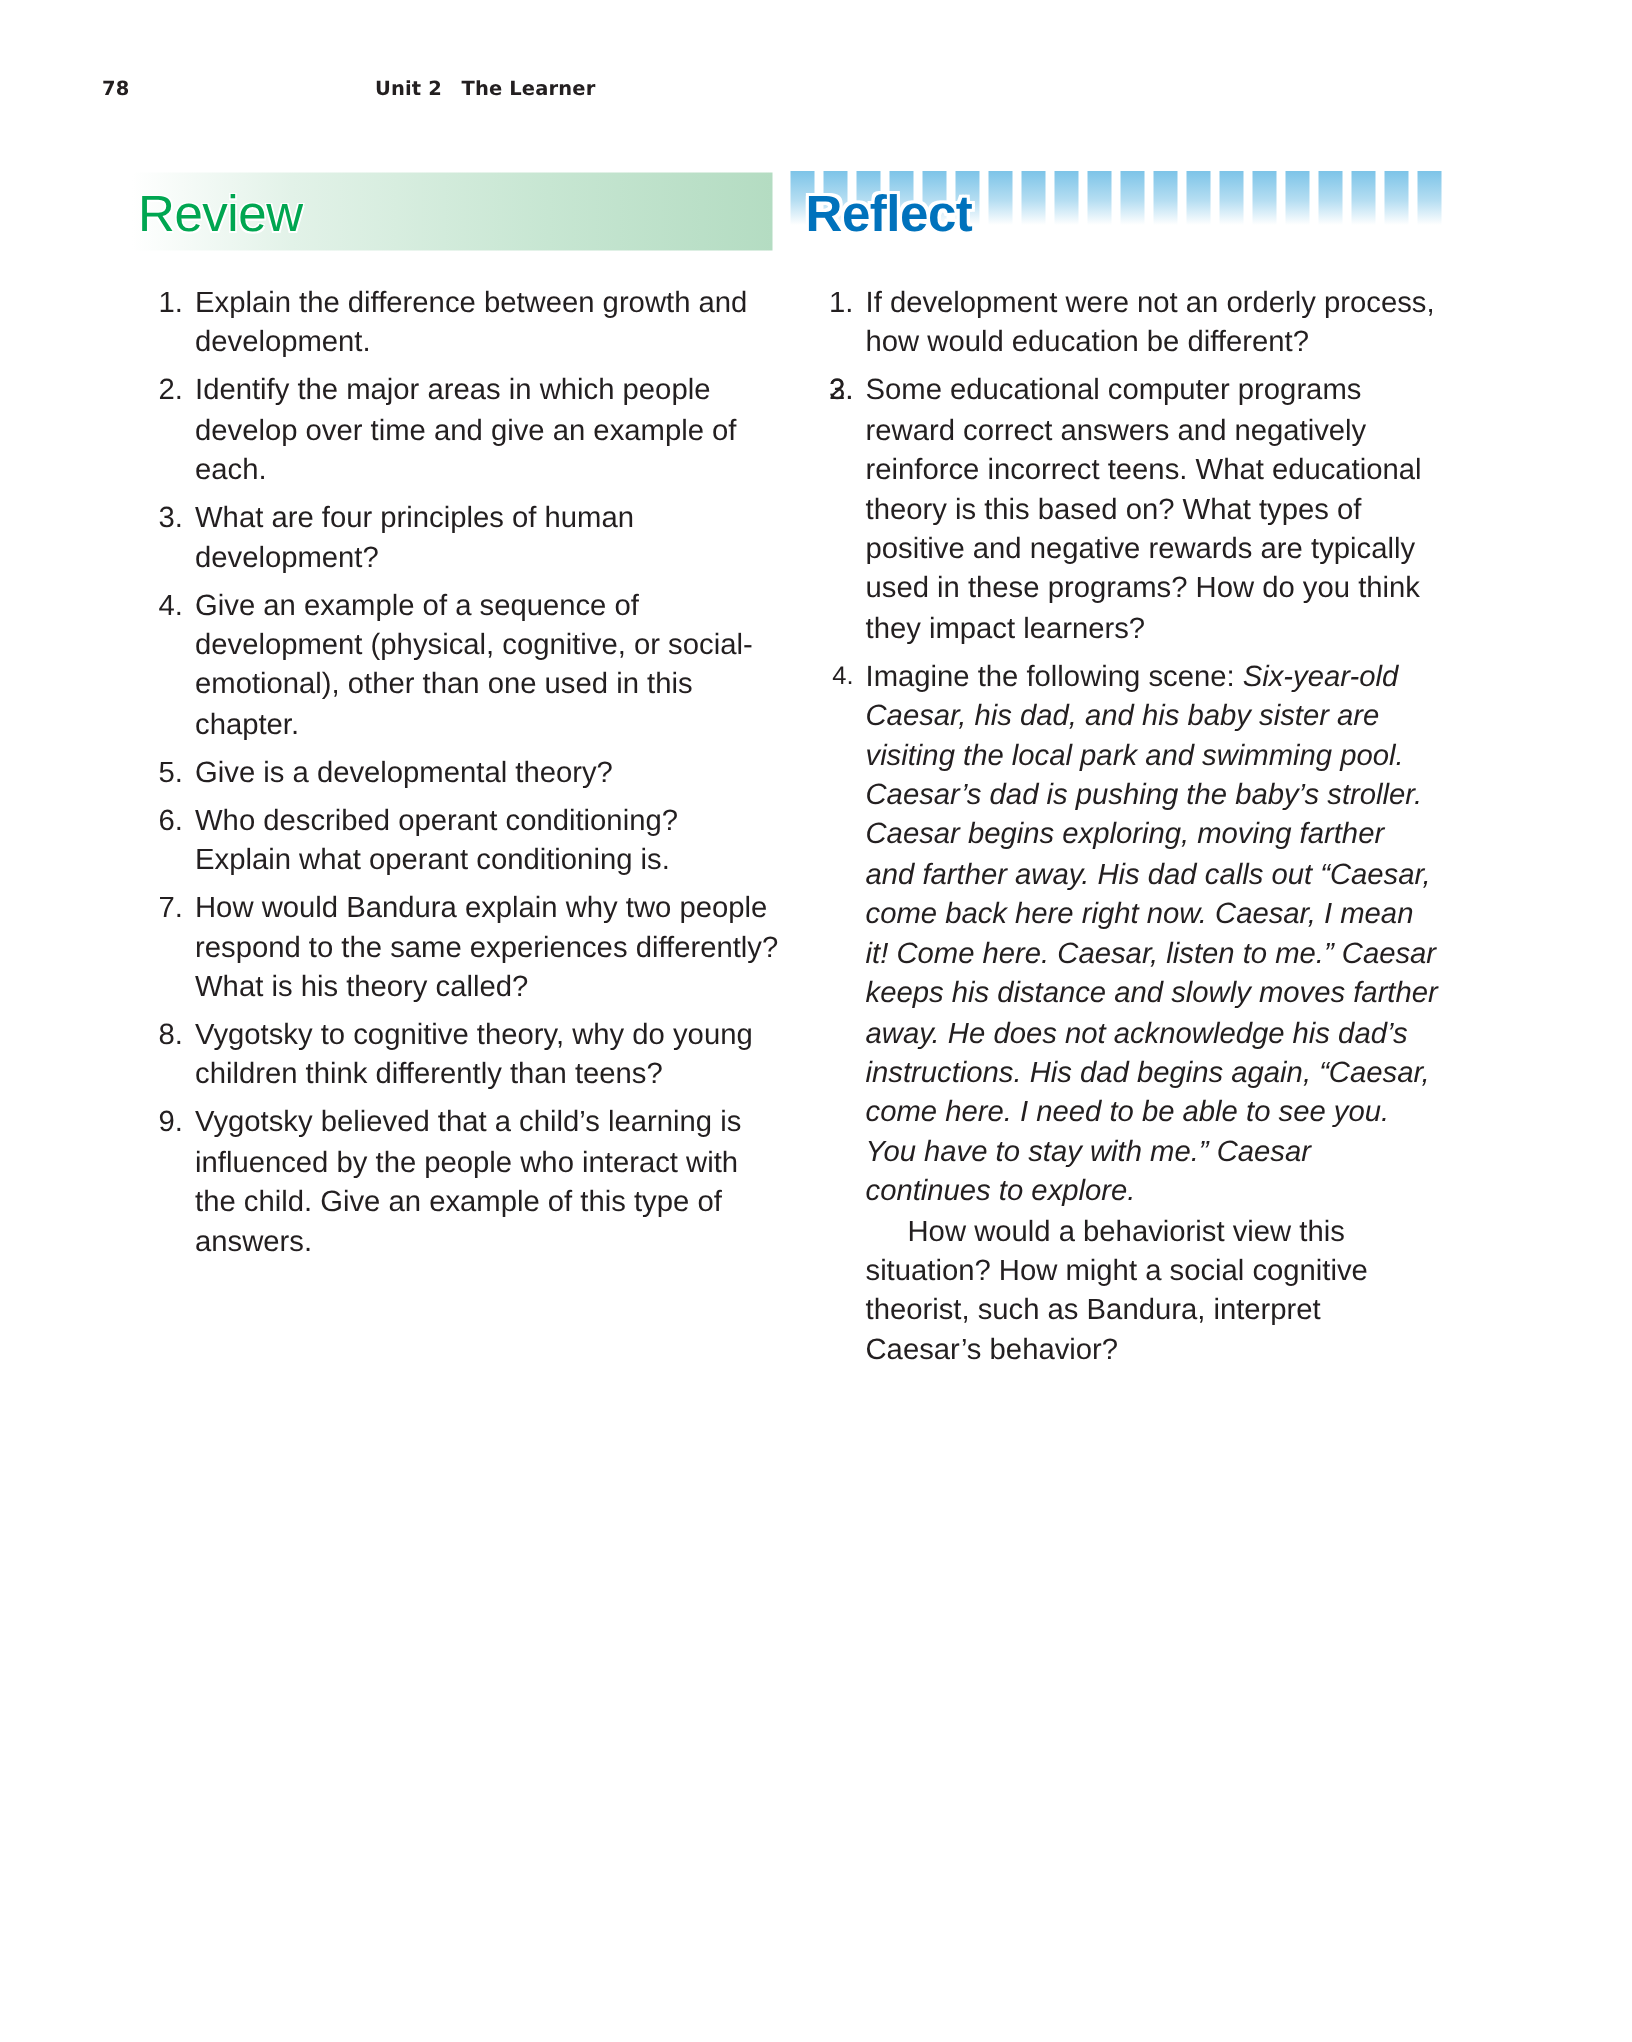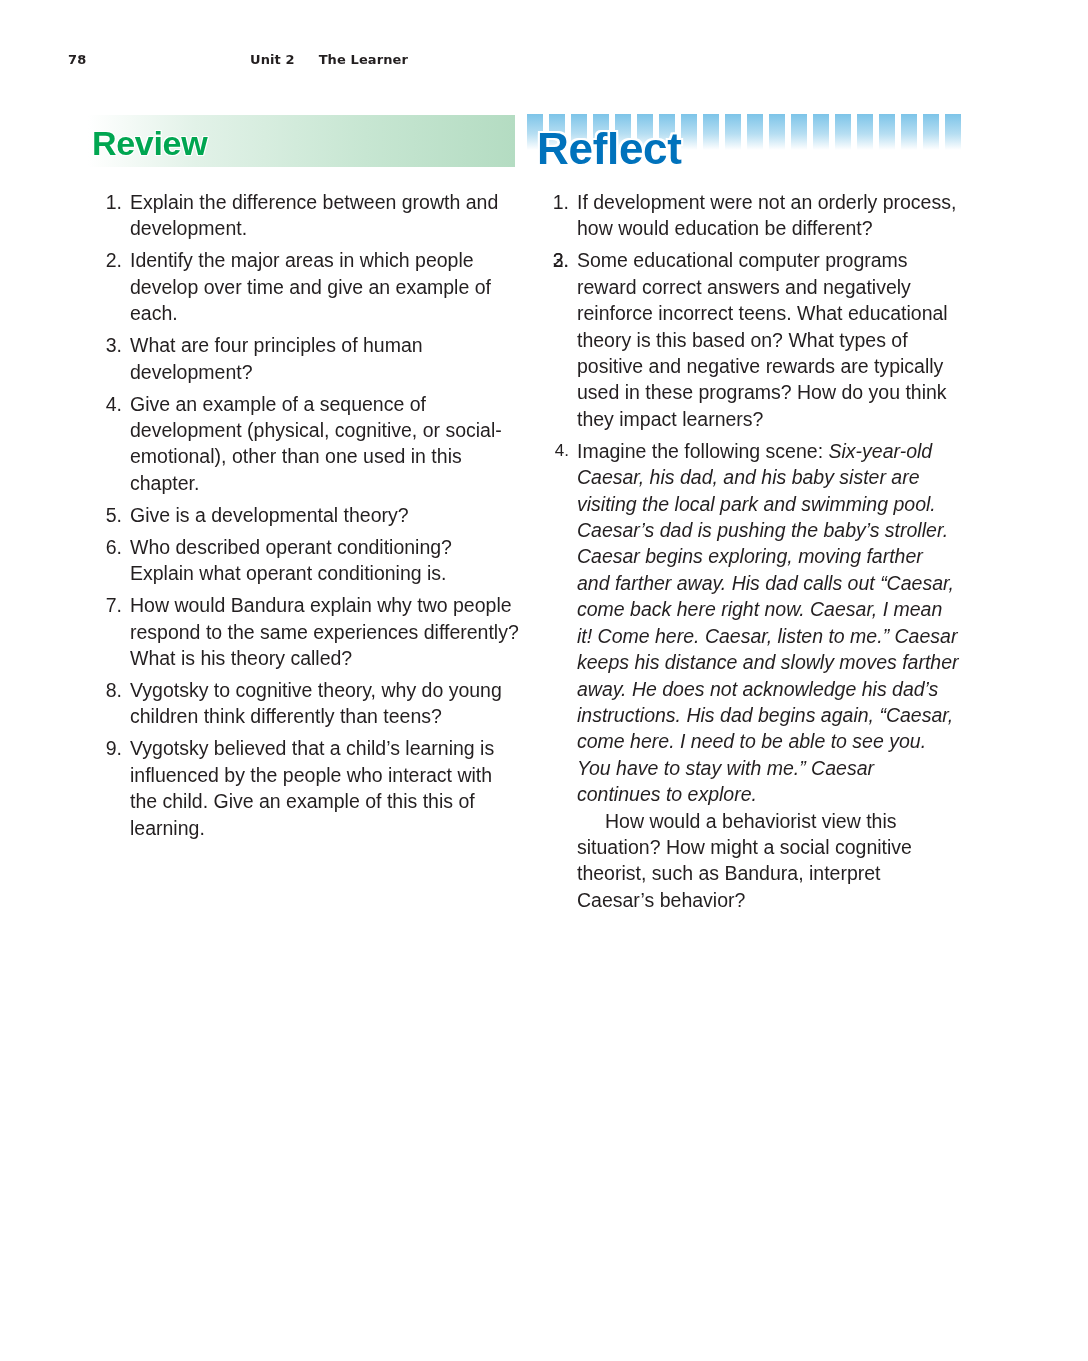--- a/index.html
+++ b/index.html
@@ -31,37 +31,37 @@
     left: 68px;
     top: 2px;
     letter-spacing: 0.2px;
   }
   .unit-label {
     position: absolute;
     left: 250px;
     top: 2px;
     letter-spacing: 0.1px;
   }
-  .unit-label .unit-num { margin-right: 24px; }
+  .unit-label .unit-num { margin-right: 13px; }
 
   
   .review-head {
     position: absolute;
     left: 88px;
     top: 115px;
     width: 427px;
     height: 52px;
     background: linear-gradient(to right, #ffffff 0%, #e2f2e8 25%, #c7e6d2 65%, #b4dcc2 100%);
   }
   .review-title {
     position: absolute;
     left: 4px;
     top: 9px;
     font-family: "Liberation Sans", sans-serif;
-    font-weight: bold;
+    font-weight: normal;
     font-size: 34px;
     color: #00a651;
     text-shadow: 1px 1px 0 #ffffff, -1px -1px 0 #ffffff, 1px -1px 0 #ffffff, -1px 1px 0 #ffffff;
     letter-spacing: -0.3px;
   }
 
   
   .reflect-head {
     position: absolute;
     left: 527px;
@@ -82,21 +82,21 @@
     width: 16px;
     height: 36px;
     background: linear-gradient(to bottom, #7dc4e8 0%, #b6def2 55%, #ffffff 100%);
   }
   .reflect-title {
     position: absolute;
     left: 10px;
     top: 10px;
     font-family: "Liberation Sans", sans-serif;
     font-weight: bold;
-    font-size: 44px;
+    font-size: 34px;
     color: #0072bc;
     background: transparent;
     text-shadow: 2px 2px 0 #ffffff, -2px -2px 0 #ffffff, 2px -2px 0 #ffffff, -2px 2px 0 #ffffff, 0 2px 0 #fff, 2px 0 0 #fff, 0 -2px 0 #fff, -2px 0 0 #fff;
     letter-spacing: -0.3px;
   }
 
   
   .qlist {
     position: absolute;
     margin: 0;
@@ -179,21 +179,21 @@
 
 <ol class="qlist review-list">
   <li><span class="qnum">1.</span><span>Explain the difference between growth and development.</span></li>
   <li><span class="qnum">2.</span><span>Identify the major areas in which people develop over time and give an example of each.</span></li>
   <li><span class="qnum">3.</span><span>What are four principles of human development?</span></li>
   <li><span class="qnum">4.</span><span>Give an example of a sequence of development (physical, cognitive, or social-emotional), other than one used in this chapter.</span></li>
   <li><span class="qnum">5.</span><span>Give is a developmental theory?</span></li>
   <li><span class="qnum">6.</span><span>Who described operant conditioning? Explain what operant conditioning is.</span></li>
   <li><span class="qnum">7.</span><span>How would Bandura explain why two people respond to the same experiences differently? What is his theory called?</span></li>
   <li><span class="qnum">8.</span><span>Vygotsky to cognitive theory, why do young children think differently than teens?</span></li>
-  <li><span class="qnum">9.</span><span>Vygotsky believed that a child’s learning is influenced by the people who interact with the child. Give an example of this this of learning.</span></li>
+  <li><span class="qnum">9.</span><span>Vygotsky believed that a child’s learning is influenced by the people who interact with the child. Give an example of this type of answers.</span></li>
 </ol>
 
 <ol class="qlist reflect-list">
   <li><span class="qnum">1.</span><span>If development were not an orderly process, how would education be different?</span></li>
   <li><span class="qnum">2.</span></li>
   <li><span class="qnum">3.</span><span>Some educational computer programs reward correct answers and negatively reinforce incorrect teens. What educational theory is this based on? What types of positive and negative rewards are typically used in these programs? How do you think they impact learners?</span></li>
   <li><span class="qnum small">4.</span><span>Imagine the following scene: </span><span class="italic">Six-year-old Caesar, his dad, and his baby sister are visiting the local park and swimming pool. Caesar’s dad is pushing the baby’s stroller. Caesar begins exploring, moving farther and farther away. His dad calls out “Caesar, come back here right now. Caesar, I mean it! Come here. Caesar, listen to me.” Caesar keeps his distance and slowly moves farther away. He does not acknowledge his dad’s instructions. His dad begins again, “Caesar, come here. I need to be able to see you. You have to stay with me.” Caesar continues to explore.</span><span class="follow-up">How would a behaviorist view this situation? How might a social cognitive theorist, such as Bandura, interpret Caesar’s behavior?</span></li>
 </ol>
 
 </body></html>

